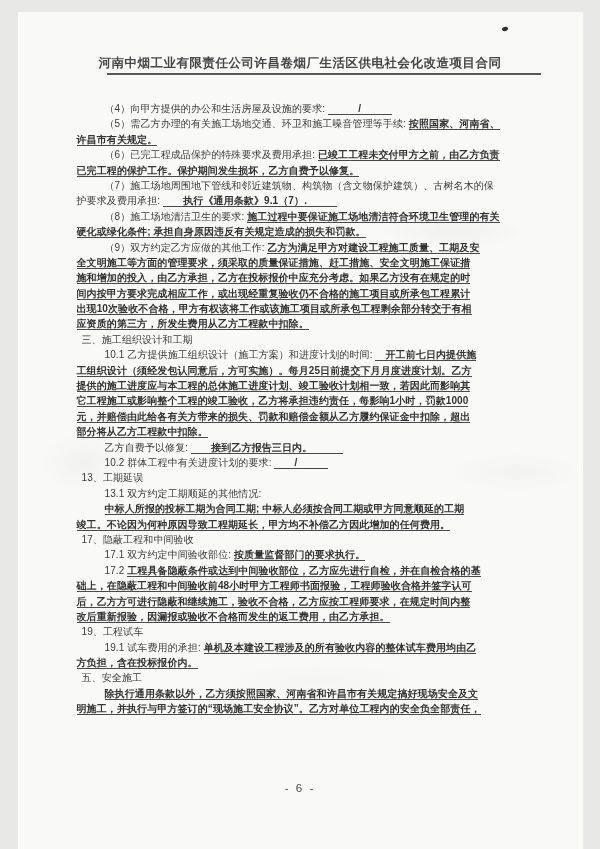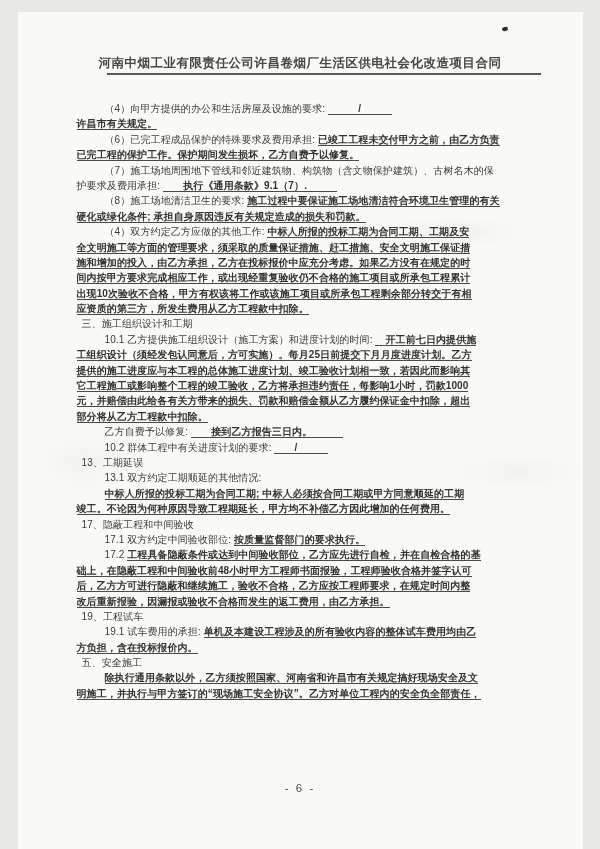--- a/index.html
+++ b/index.html
@@ -63,28 +63,29 @@
   <div class="smudge s2"></div>
   <div class="smudge s3"></div>
   <div class="smudge s4"></div>
   <div id="ink-dot"></div>
 
   <div id="doc-title">河南中烟工业有限责任公司许昌卷烟厂生活区供电社会化改造项目合同</div>
   <div id="title-rule"></div>
 
   <div id="doc-body">
       <div class="line p"><span class="seg">（4）向甲方提供的办公和生活房屋及设施的要求: </span><span class="seg filled">　　　/　　　</span></div>
+      <div class="line p"><span class="seg">（5）需乙方办理的有关施工场地交通、环卫和施工噪音管理等手续: </span><span class="seg filled">按照国家、河南省、</span></div>
       <div class="line f"><span class="seg filled">许昌市有关规定。</span></div>
       <div class="line p"><span class="seg">（6）已完工程成品保护的特殊要求及费用承担: </span><span class="seg filled">已竣工工程未交付甲方之前，由乙方负责</span></div>
       <div class="line f"><span class="seg filled">已完工程的保护工作。保护期间发生损坏，乙方自费予以修复。</span></div>
       <div class="line p"><span class="seg">（7）施工场地周围地下管线和邻近建筑物、构筑物（含文物保护建筑）、古树名木的保</span></div>
       <div class="line f"><span class="seg">护要求及费用承担: </span><span class="seg filled">　　执行《通用条款》9.1（7）.　　　</span></div>
       <div class="line p"><span class="seg">（8）施工场地清洁卫生的要求: </span><span class="seg filled">施工过程中要保证施工场地清洁符合环境卫生管理的有关</span></div>
       <div class="line f"><span class="seg filled">硬化或绿化条件; 承担自身原因违反有关规定造成的损失和罚款。</span></div>
-      <div class="line p"><span class="seg">（4）双方约定乙方应做的其他工作: </span><span class="seg filled">中标人所报的投标工期为合同工期、工期及安</span></div>
+      <div class="line p"><span class="seg">（9）双方约定乙方应做的其他工作: </span><span class="seg filled">乙方为满足甲方对建设工程施工质量、工期及安</span></div>
       <div class="line f"><span class="seg filled">全文明施工等方面的管理要求，须采取的质量保证措施、赶工措施、安全文明施工保证措</span></div>
       <div class="line f"><span class="seg filled">施和增加的投入，由乙方承担，乙方在投标报价中应充分考虑。如果乙方没有在规定的时</span></div>
       <div class="line f"><span class="seg filled">间内按甲方要求完成相应工作，或出现经重复验收仍不合格的施工项目或所承包工程累计</span></div>
       <div class="line f"><span class="seg filled">出现10次验收不合格，甲方有权该将工作或该施工项目或所承包工程剩余部分转交于有相</span></div>
       <div class="line f"><span class="seg filled">应资质的第三方，所发生费用从乙方工程款中扣除。</span></div>
       <div class="line h"><span class="seg">三、施工组织设计和工期</span></div>
       <div class="line p"><span class="seg">10.1 乙方提供施工组织设计（施工方案）和进度计划的时间: </span><span class="seg filled">　开工前七日内提供施</span></div>
       <div class="line f"><span class="seg filled">工组织设计（须经发包认同意后，方可实施）。每月25日前提交下月月度进度计划。乙方</span></div>
       <div class="line f"><span class="seg filled">提供的施工进度应与本工程的总体施工进度计划、竣工验收计划相一致，若因此而影响其</span></div>
       <div class="line f"><span class="seg filled">它工程施工或影响整个工程的竣工验收，乙方将承担违约责任，每影响1小时，罚款1000</span></div>

